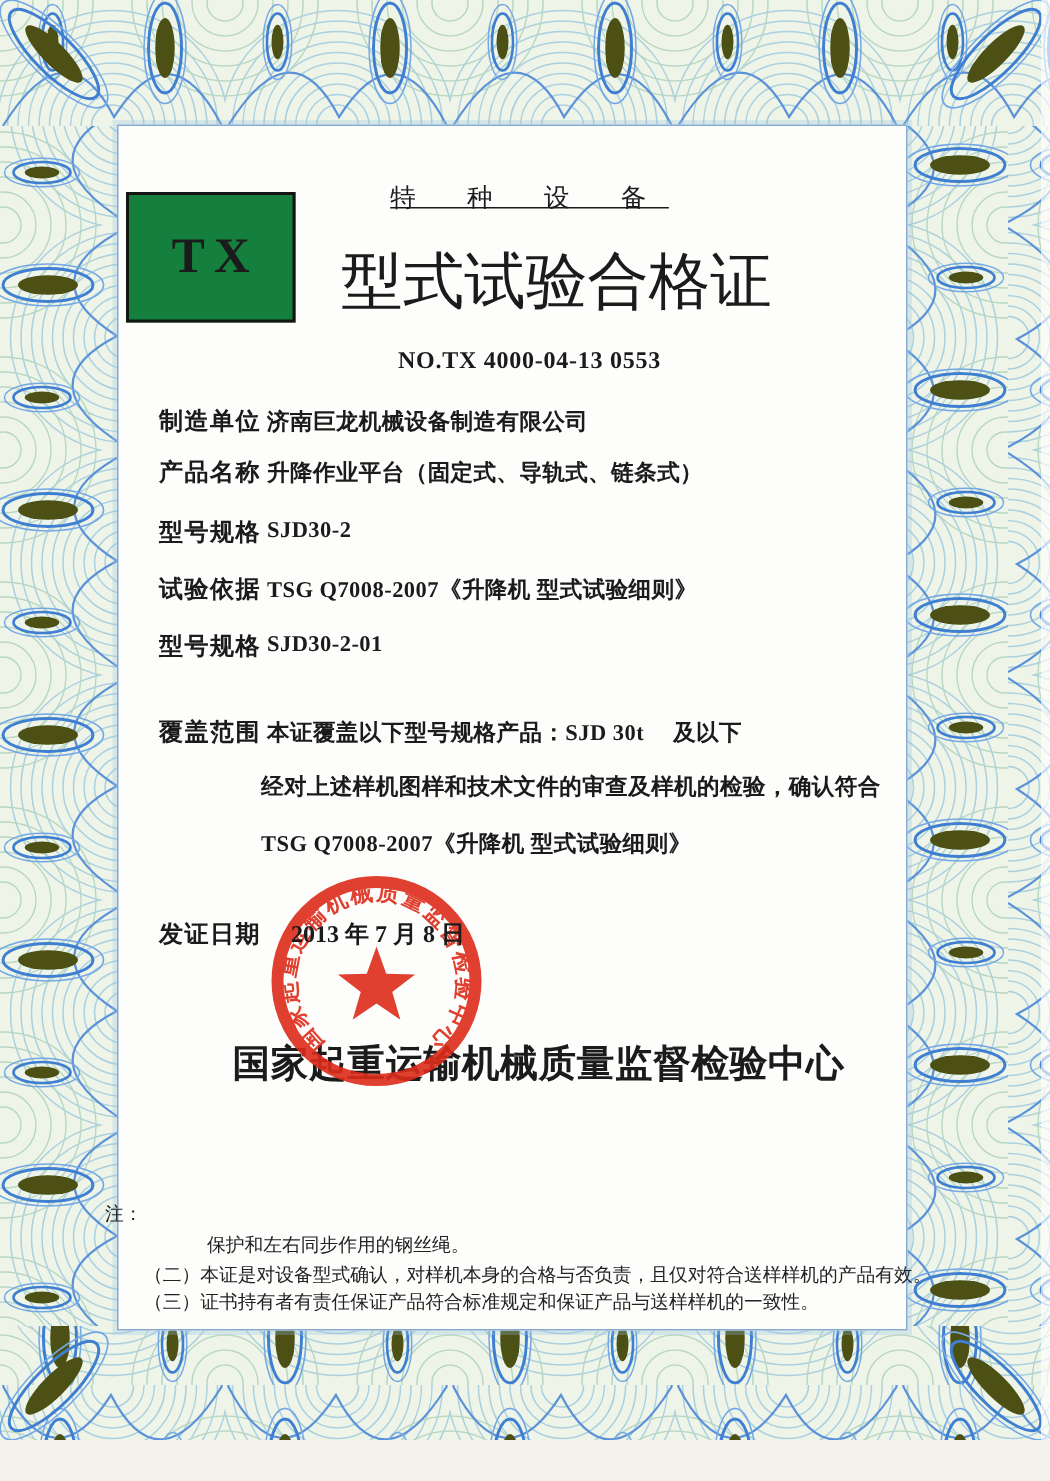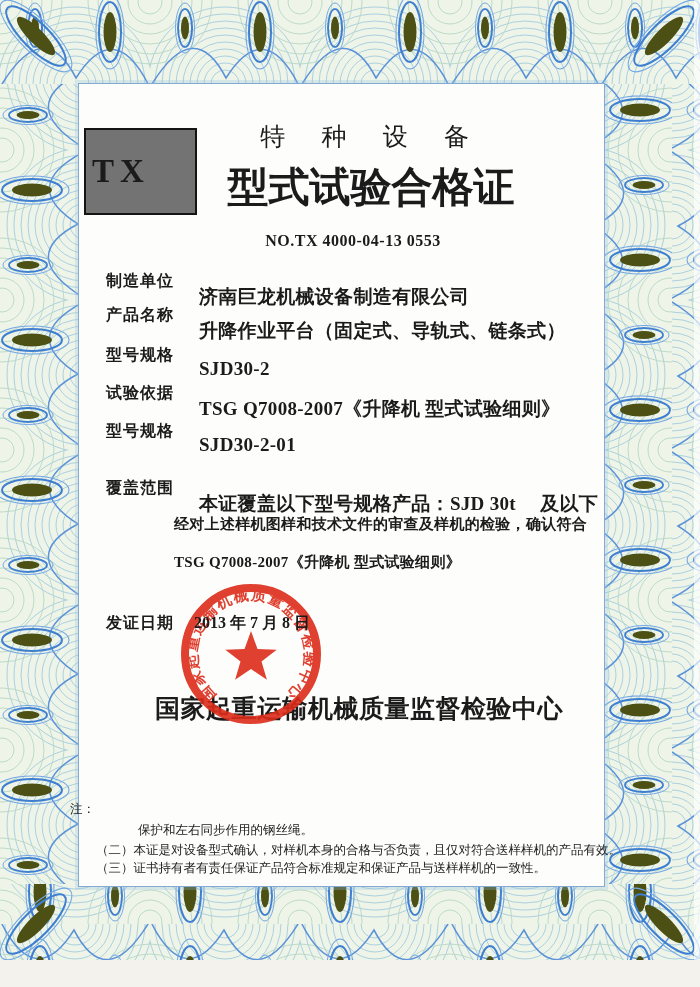--- a/index.html
+++ b/index.html
@@ -12,41 +12,41 @@
   .border-svg{position:absolute;left:0;top:0;z-index:0;display:block;}
   .panel{
     position:absolute;left:78px;top:83px;width:525px;height:802px;
     background:#fdfdfc;border:1px solid #86a9cf;
     box-shadow:0 0 0 3px rgba(150,195,225,.28);
     z-index:1;
   }
   .abs{position:absolute;}
   .tx-box{
     left:5px;top:44px;width:109px;height:83px;
-    border:2.5px solid #141414;display:flex;align-items:center;
-    background:#737373;
+    border:2.5px solid #141414;display:flex;align-items:center;justify-content:center;
+    background:#15803d;
   }
   .tx-text{font-size:33px;font-weight:700;letter-spacing:6px;padding-left:6px;}
   .hdr-small{
-    left:123px;top:36px;width:340px;text-align:center;
-    font-size:25px;letter-spacing:15px;font-weight:500;white-space:nowrap;
+    left:104px;top:36px;width:340px;text-align:center;
+    font-size:17px;letter-spacing:15px;font-weight:500;white-space:nowrap;text-decoration:underline;
   }
   .title{
     left:122px;top:76px;width:340px;text-align:center;
-    font-size:41px;font-weight:700;letter-spacing:0px;white-space:nowrap;
+    font-size:41px;font-weight:400;letter-spacing:0px;white-space:nowrap;
   }
   .cert-no{
     left:104px;top:148px;width:340px;text-align:center;
     font-size:16px;font-weight:700;letter-spacing:.5px;
   }
   .row-label{
     left:27px;font-size:16px;font-weight:700;letter-spacing:1px;white-space:nowrap;
   }
   .row-value{
-    left:120px;font-size:19px;font-weight:700;letter-spacing:.3px;white-space:nowrap;margin-top:12px;
+    left:99px;font-size:15px;font-weight:700;letter-spacing:.3px;white-space:nowrap;
   }
   .cont-line{
     left:95px;font-size:15px;font-weight:700;letter-spacing:.3px;white-space:nowrap;text-align:right;
   }
   .issuer{
     left:20px;top:608px;width:520px;text-align:center;
     font-size:25px;font-weight:700;letter-spacing:.5px;white-space:nowrap;z-index:2;
   }
   .seal{left:97px;top:494px;width:150px;height:150px;z-index:3;opacity:.9;}
   .date-value{left:115px;top:529px;font-size:16px;font-weight:700;white-space:nowrap;z-index:4;}

